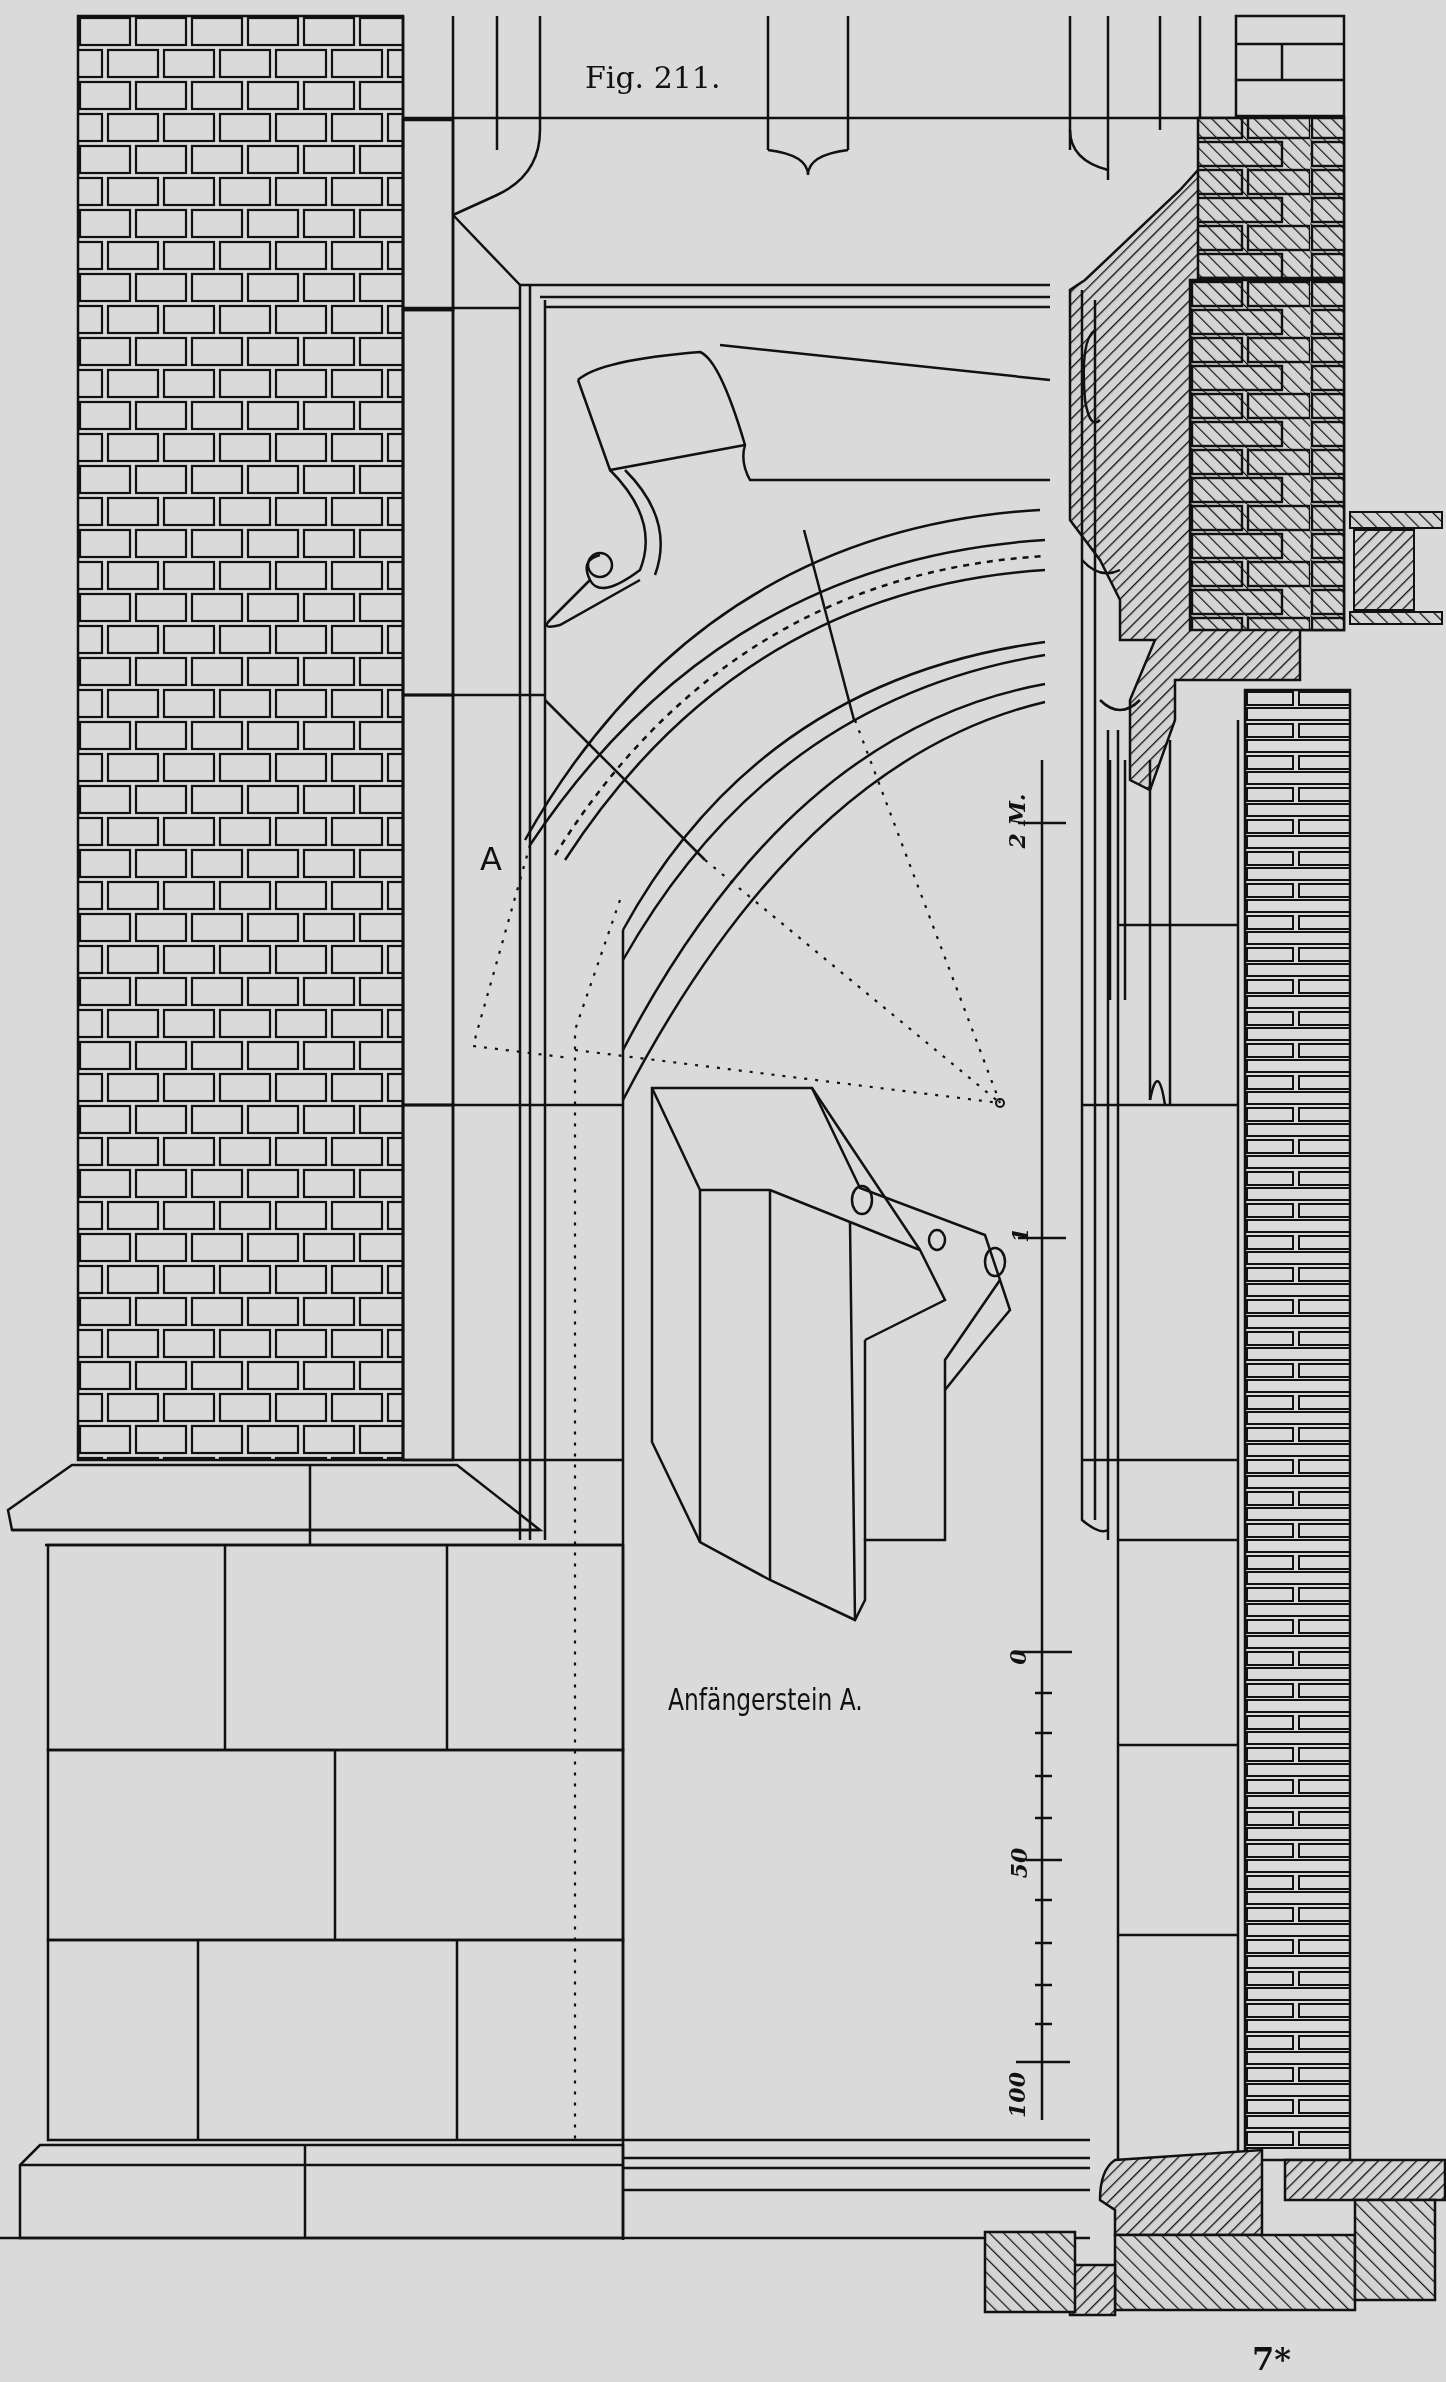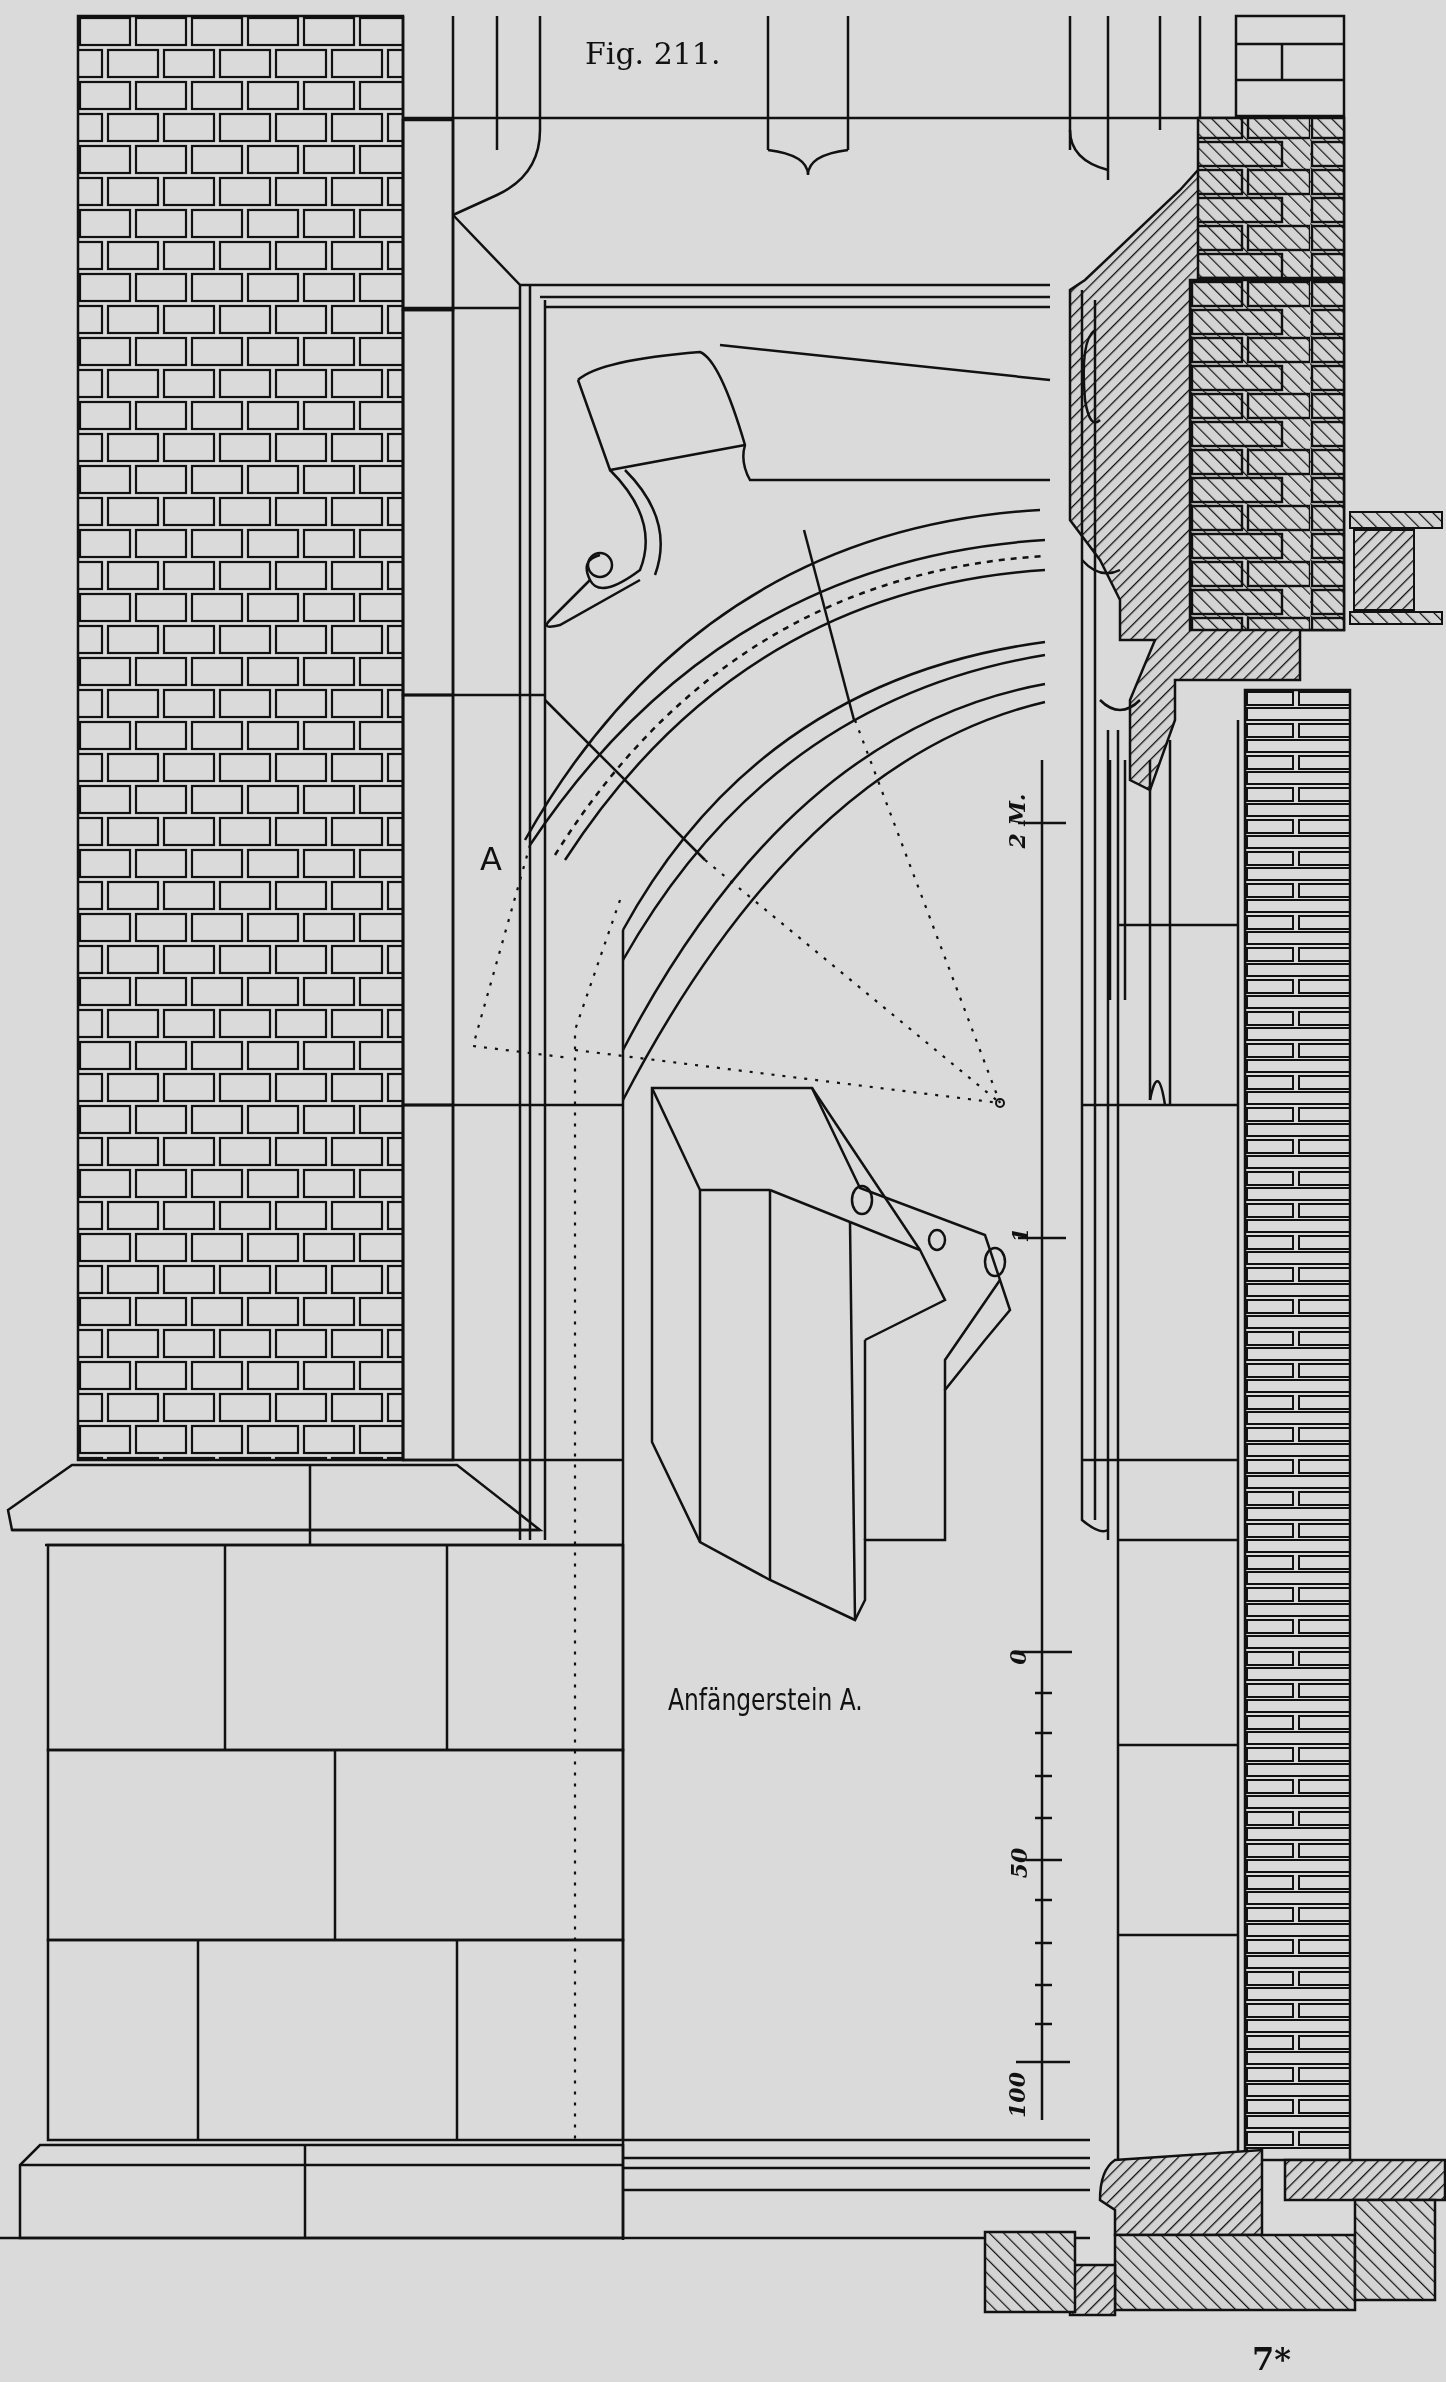--- a/index.html
+++ b/index.html
@@ -1,19 +1,19 @@
 <!DOCTYPE html>
 <html><head>
 <meta charset="utf-8">
 <style>
   html,body{margin:0;padding:0;}
   body{width:1446px;height:2382px;background:#dadada;position:relative;overflow:hidden;font-family:"DejaVu Serif",serif;}
   #plate{position:absolute;left:0;top:0;width:1446px;height:2382px;}
   .lbl{position:absolute;color:#111;white-space:nowrap;}
-  .fig-title{left:585px;top:36px;font-family:"DejaVu Serif",serif;font-size:30px;}
+  .fig-title{left:585px;top:60px;font-family:"DejaVu Serif",serif;font-size:30px;}
   .lbl-a{left:480px;top:840px;font-family:"DejaVu Sans",sans-serif;font-size:32px;}
   .lbl-stone{left:668px;top:1682px;font-family:"DejaVu Sans",sans-serif;font-size:30px;transform:scaleX(0.78);transform-origin:left top;}
   .page-mark{left:1252px;top:2340px;font-family:"DejaVu Serif",serif;font-size:32px;font-weight:bold;}
   .scale-lbl{position:absolute;font-family:"DejaVu Serif",serif;font-style:italic;font-weight:bold;font-size:22px;color:#111;transform:rotate(-90deg);transform-origin:center;white-space:nowrap;}
 </style>
 </head>
 <body>
 
 <svg id="plate" viewBox="0 0 1446 2382" xmlns="http://www.w3.org/2000/svg">
   <defs>

